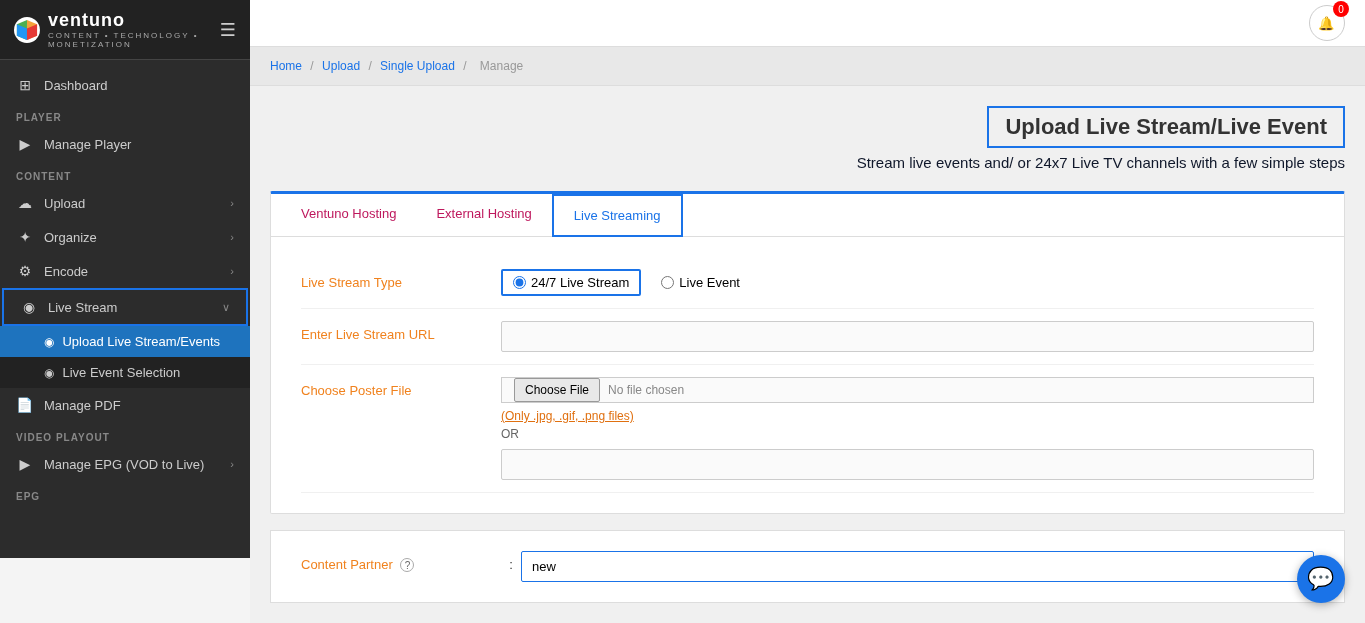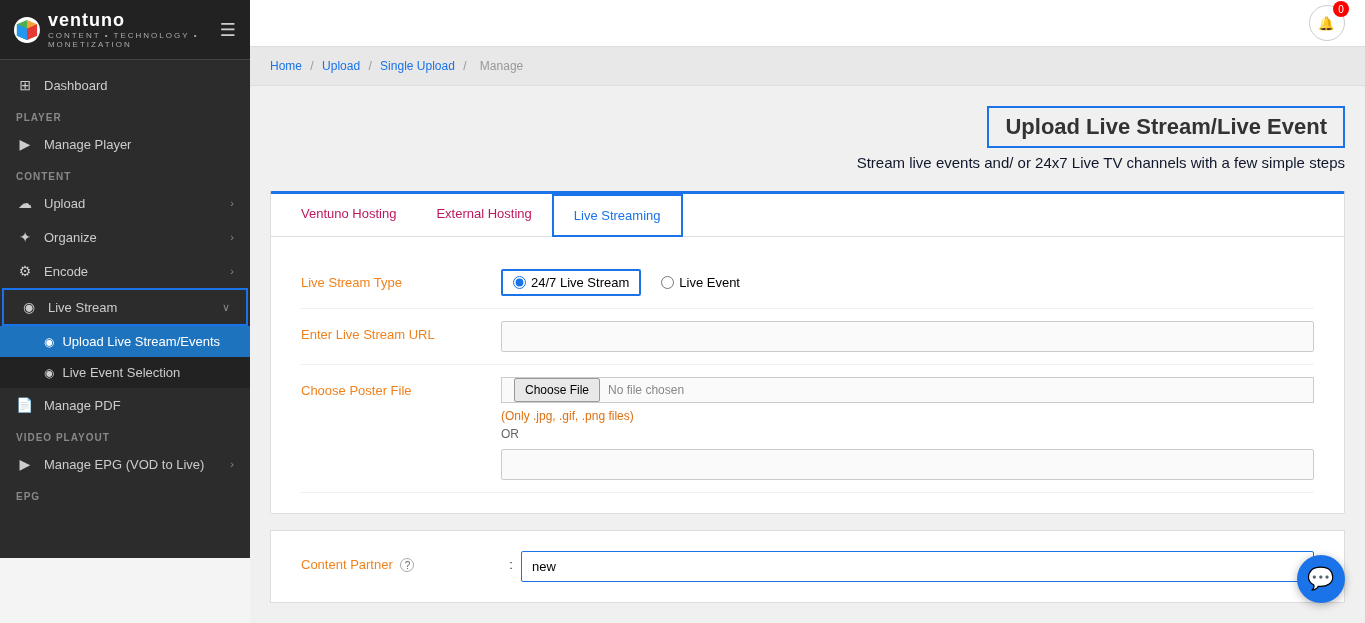--- a/index.html
+++ b/index.html
@@ -235,21 +235,21 @@
     }
     .choose-file-btn {
       padding: 4px 10px;
       border: 1px solid #999;
       background: #e8e8e8;
       cursor: pointer;
       font-size: 12px;
       border-radius: 2px;
     }
     .file-hint { color: #888; font-size: 12px; }
-    .file-info { color: #e07010; font-size: 12px; margin-bottom: 4px; }
+    .file-info { color: #e07010; font-size: 12px; margin-bottom: 4px; text-decoration: underline; }
     .or-label { color: #666; font-size: 12px; margin: 4px 0; }
 
     
     .card2 {
       background: #fff;
       border: 1px solid #ddd;
       padding: 16px 30px;
     }
     .partner-input {
       width: 100%;

